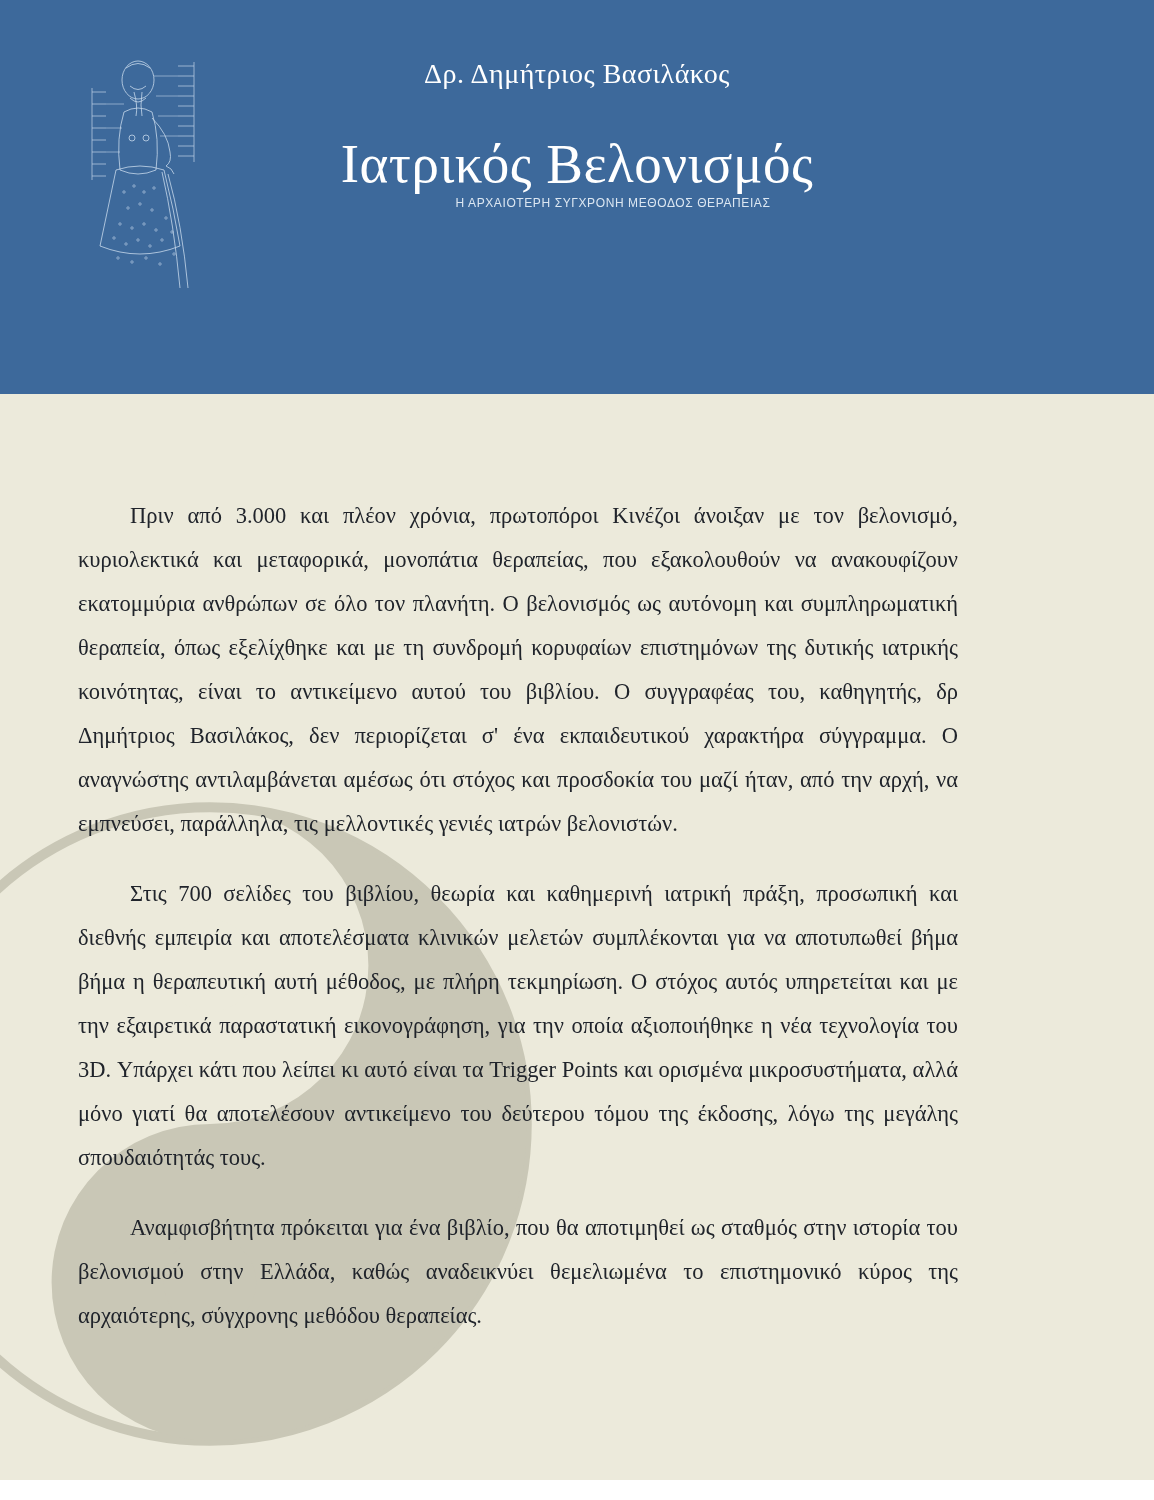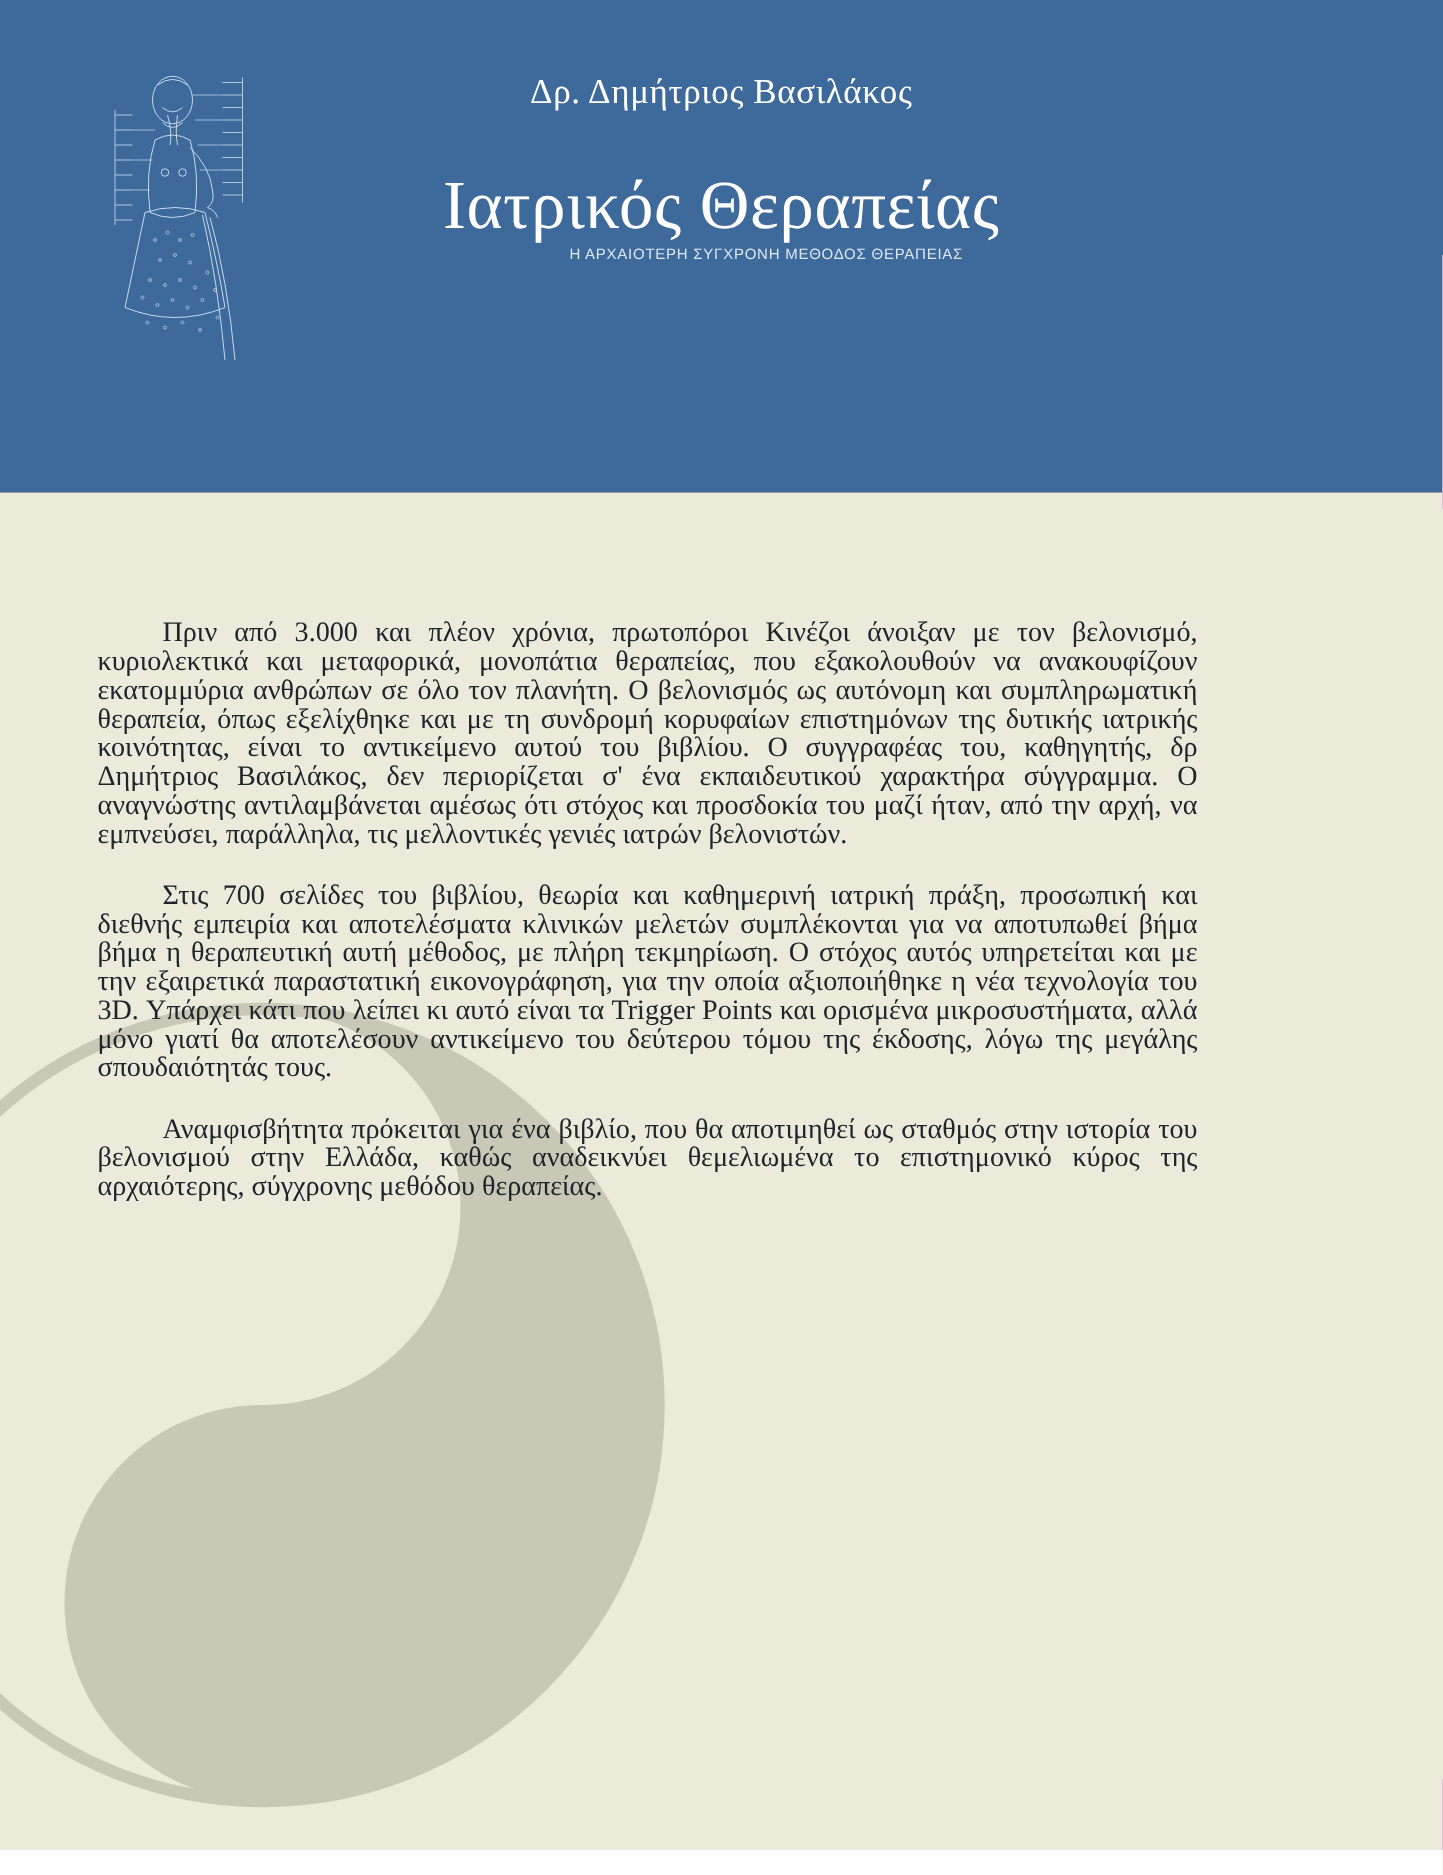--- a/index.html
+++ b/index.html
@@ -124,21 +124,21 @@
     left: 78px;
     top: 100px;
     width: 880px;
   }
   .para {
     margin: 0 0 26px 0;
     text-align: justify;
     text-justify: inter-word;
     color: #20242b;
     font-size: 22.5px;
-    line-height: 23px;
+    line-height: 44px;
     text-indent: 52px;
     font-family: "Liberation Serif", serif;
   }
   .para:last-child {
     margin-bottom: 0;
   }
 </style>
 </head>
 <body>
 
@@ -231,21 +231,21 @@
               <path d="M76 24 h24"></path>
                 <path d="M78 44 h22"></path>
                 <path d="M80 64 h20"></path>
               <path d="M82 84 h18"></path>
             </g>
           </g>
         </svg>
       </div>
 
       <div class="author-line">Δρ. Δημήτριος Βασιλάκος</div>
-      <div class="main-title">Ιατρικός Θεραπείας</div>
+      <div class="main-title">Ιατρικός Βελονισμός</div>
       <div class="title-sub">Η ΑΡΧΑΙΟΤΕΡΗ ΣΥΓΧΡΟΝΗ ΜΕΘΟΔΟΣ ΘΕΡΑΠΕΙΑΣ</div>
     </div>
   </div>
 
   <div class="content">
 
     <div class="watermark">
       <svg width="660" height="660" viewBox="0 0 200 200" xmlns="http://www.w3.org/2000/svg">
         <g>
           <circle cx="100" cy="100" r="96" fill="none" stroke="#c9c7b6" stroke-width="3"></circle>

